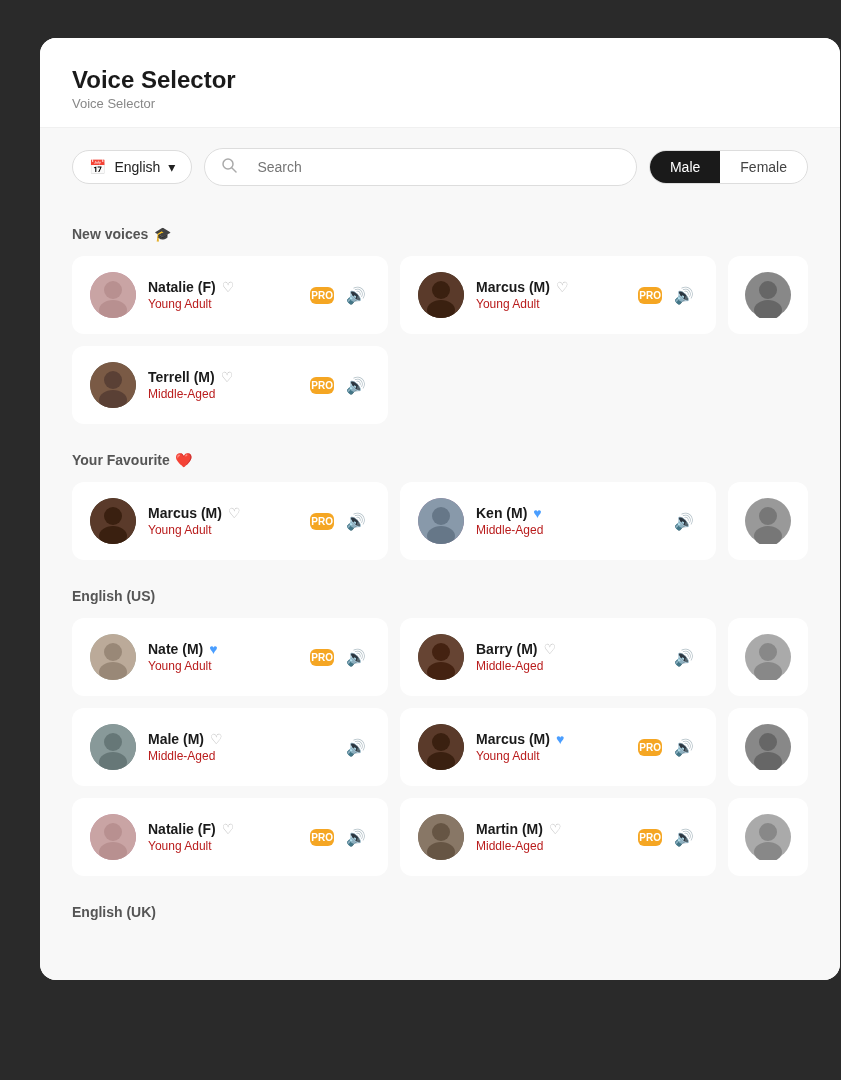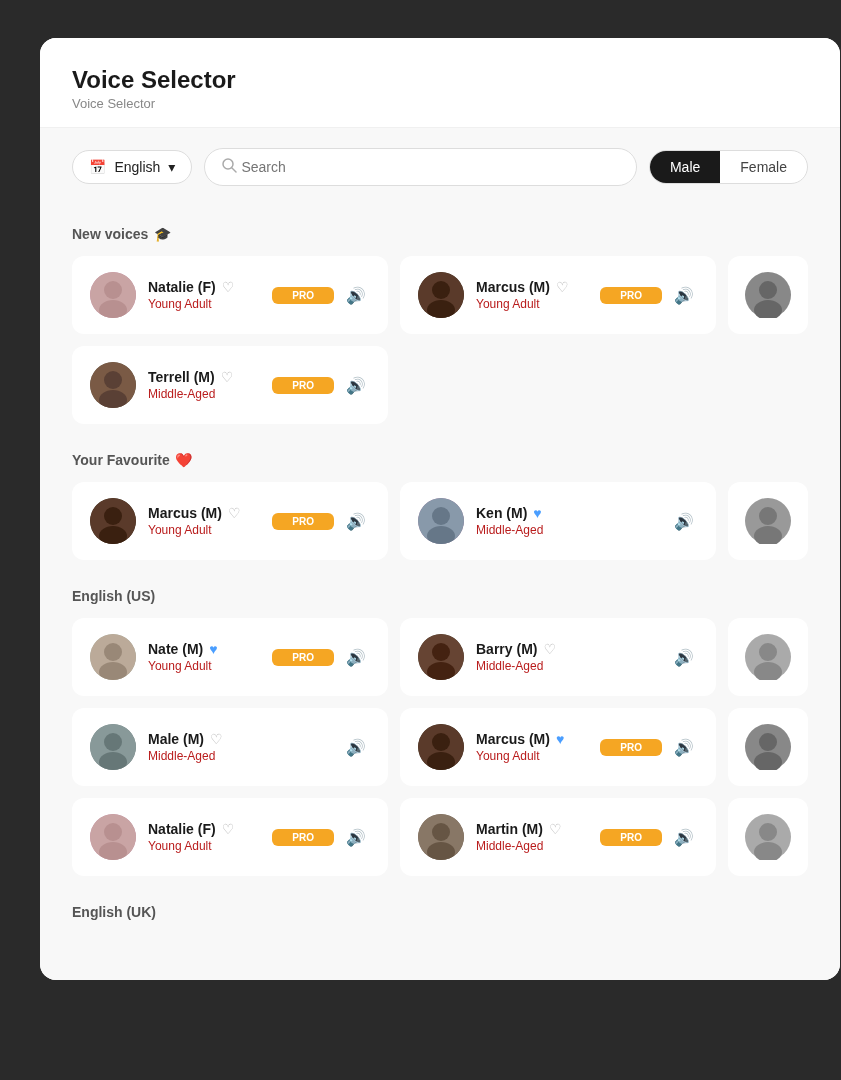--- a/index.html
+++ b/index.html
@@ -70,21 +70,21 @@
       font-weight: 500;
       color: #222;
       cursor: pointer;
       white-space: nowrap;
     }
 
     .search-box {
       flex: 1;
       display: flex;
       align-items: center;
-      gap: 4px;
+      gap: 20px;
       background: #fff;
       border: 1.5px solid #ddd;
       border-radius: 24px;
       padding: 8px 16px;
     }
 
     .search-box input {
       border: none;
       outline: none;
       font-size: 14px;
@@ -200,21 +200,21 @@
       align-items: center;
       gap: 8px;
       margin-left: auto;
     }
 
     .pro-badge {
       background: #f5a623;
       color: #fff;
       font-size: 10px;
       font-weight: 700;
-      padding: 3px 20px;
+      padding: 3px 1px;
       border-radius: 6px;
     }
 
     .play-btn {
       width: 28px;
       height: 28px;
       border-radius: 50%;
       border: none;
       background: transparent;
       cursor: pointer;

